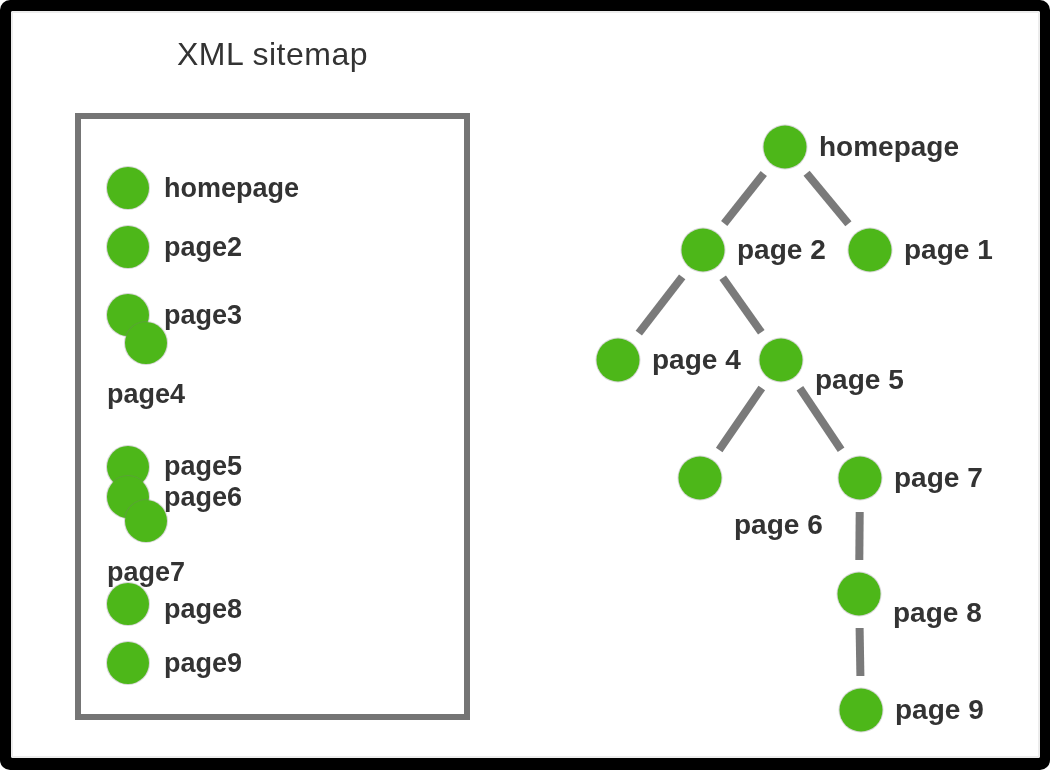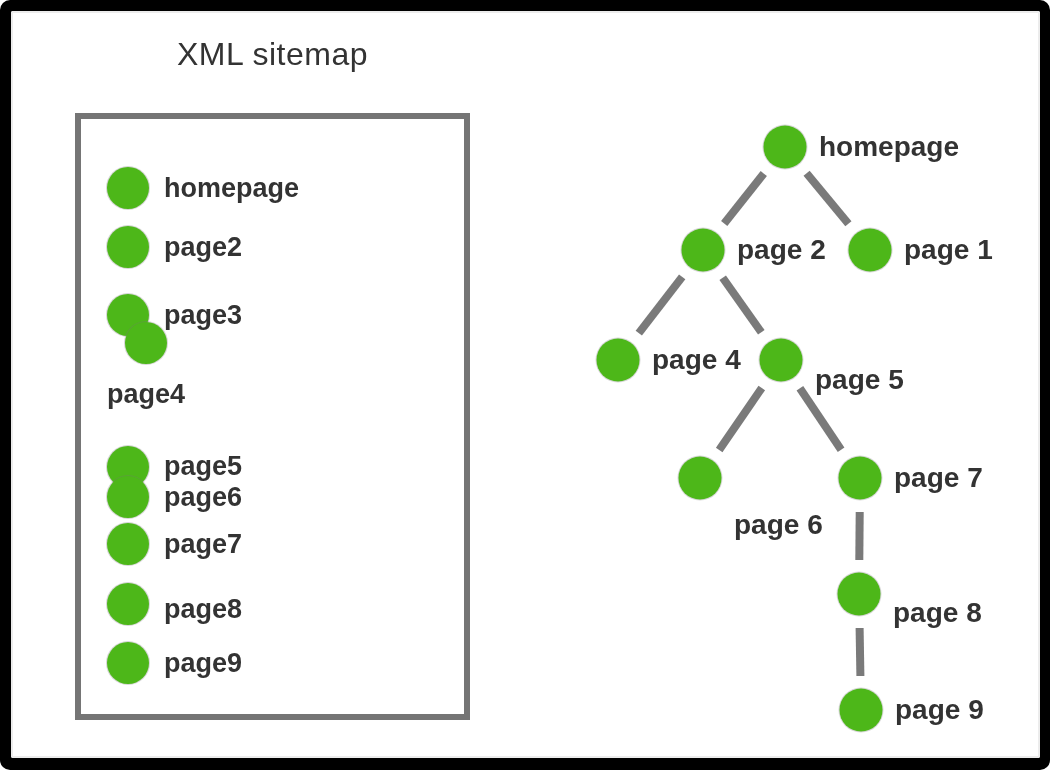--- a/index.html
+++ b/index.html
@@ -134,21 +134,21 @@
           <span class="list-label">page4</span>
         </div>
         <div class="list-item" style="top: 425.6px; margin-top: 41px;">
           <span class="dot"></span>
           <span class="list-label">page5</span>
         </div>
         <div class="list-item" style="top: 485px; margin-top: 12px;">
           <span class="dot"></span>
           <span class="list-label">page6</span>
         </div>
-        <div class="list-item" style="top: 544.4px;">
+        <div class="list-item" style="top: 544.4px; flex-direction: column;">
           <span class="dot"></span>
           <span class="list-label">page7</span>
         </div>
         <div class="list-item" style="top: 603.8px; align-items: flex-end;">
           <span class="dot"></span>
           <span class="list-label">page8</span>
         </div>
         <div class="list-item" style="top: 663.2px;">
           <span class="dot"></span>
           <span class="list-label">page9</span>

